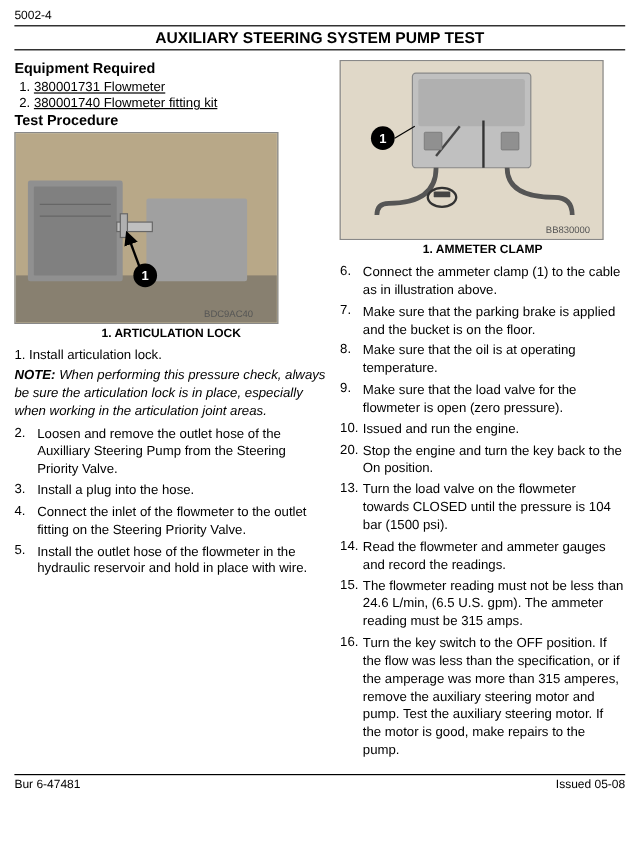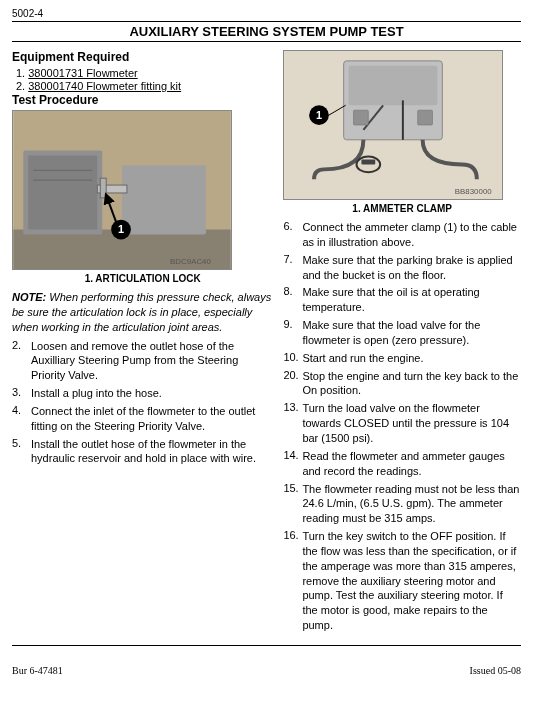--- a/index.html
+++ b/index.html
@@ -106,23 +106,22 @@
     }
     .step-1 {
       font-size: 11px;
       margin-bottom: 3px;
     }
     .footer-bar {
       display: flex;
       justify-content: space-between;
       border-top: 1px solid #000;
       margin-top: 8px;
-      padding-top: 19px;
+      padding-top: 3px;
       font-size: 10px;
-      font-family: Liberation Serif, serif;
     }
 
     
     .left-image-content {
       width: 100%;
       height: 100%;
     }
     .right-image-content {
       width: 100%;
       height: 100%;
@@ -171,20 +170,21 @@
         <defs>
           <marker id="arrow" markerWidth="6" markerHeight="6" refX="3" refY="3" orient="auto">
             <path d="M0,0 L0,6 L6,3 z" fill="#000"></path>
           </marker>
         </defs>
         <text x="200" y="155" text-anchor="end" fill="#555" font-size="8">BDC9AC40</text>
       </svg>
     </div>
     <div class="img-caption">1.  ARTICULATION LOCK</div>
 
+    <div class="step-1">1.  Install articulation lock.</div>
 
     <div class="note-block">
       <span class="note-label">NOTE: </span><span style="font-style:italic">When performing this pressure check, always be sure the articulation lock is in place, especially when working in the articulation joint areas.</span>
     </div>
 
     <ul class="step-list">
       <li>
         <span class="step-num">2.</span>
         <span class="step-text">Loosen and remove the outlet hose of the Auxilliary Steering Pump from the Steering Priority Valve.</span>
       </li>
@@ -245,21 +245,21 @@
       <li>
         <span class="step-num">8.</span>
         <span class="step-text">Make sure that the oil is at operating temperature.</span>
       </li>
       <li>
         <span class="step-num">9.</span>
         <span class="step-text">Make sure that the load valve for the flowmeter is open (zero pressure).</span>
       </li>
       <li>
         <span class="step-num">10.</span>
-        <span class="step-text">Start and run the engine.</span>
+        <span class="step-text">Issued and run the engine.</span>
       </li>
       <li>
         <span class="step-num">20.</span>
         <span class="step-text">Stop the engine and turn the key back to the On position.</span>
       </li>
       <li>
         <span class="step-num">13.</span>
         <span class="step-text">Turn the load valve on the flowmeter towards CLOSED until the pressure is 104 bar (1500 psi).</span>
       </li>
       <li>

